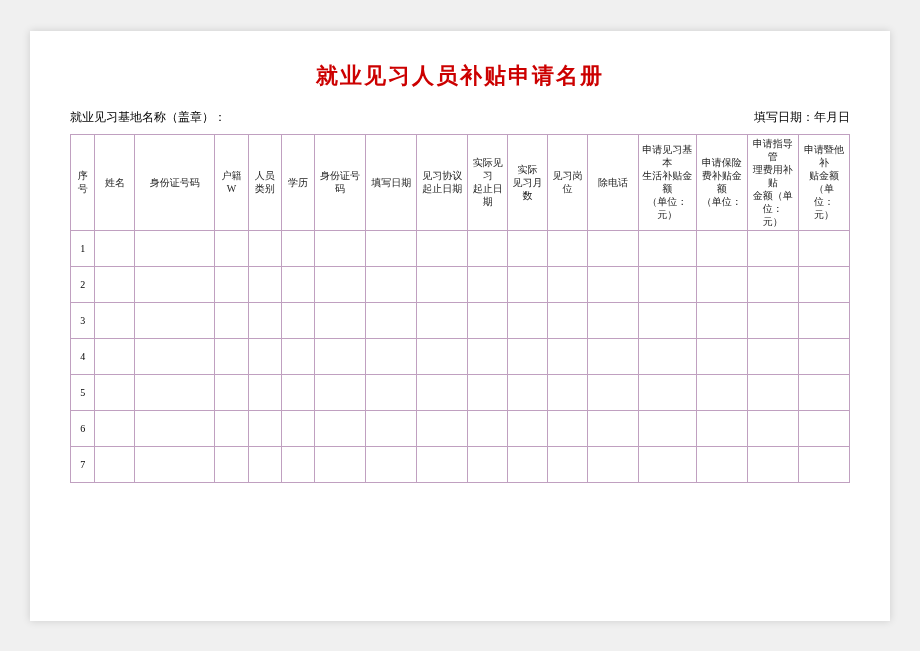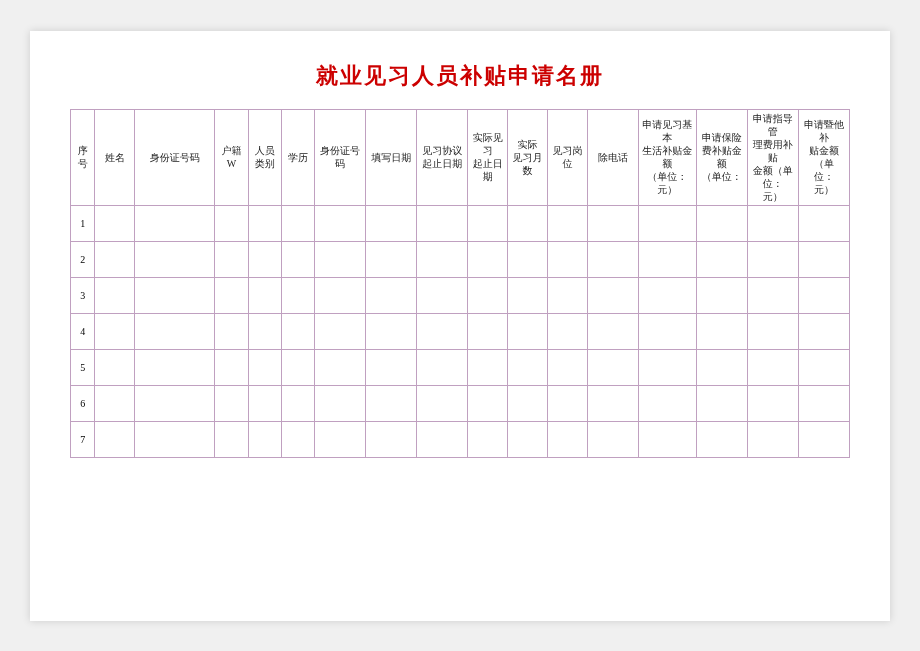--- a/index.html
+++ b/index.html
@@ -77,20 +77,24 @@
     .col-subsidy { width: 52px; }
     .col-insurance { width: 46px; }
     .col-guidance { width: 46px; }
     .col-other { width: 46px; text-align: center; }
   </style>
 </head>
 <body>
 
 <div class="page">
   <div class="title">就业见习人员补贴申请名册</div>
+  <div class="meta-row">
+    <span class="meta-left">就业见习基地名称（盖章）：</span>
+    <span class="meta-right">填写日期：年月日</span>
+  </div>
   <table>
     <thead>
       <tr class="header-row">
         <th class="col-seq">序<br>号</th>
         <th class="col-name">姓名</th>
         <th class="col-id">身份证号码</th>
         <th class="col-huji">户籍<br>W</th>
         <th class="col-renl">人员<br>类别</th>
         <th class="col-edu">学历</th>
         <th class="col-grad">身份证号码</th>

